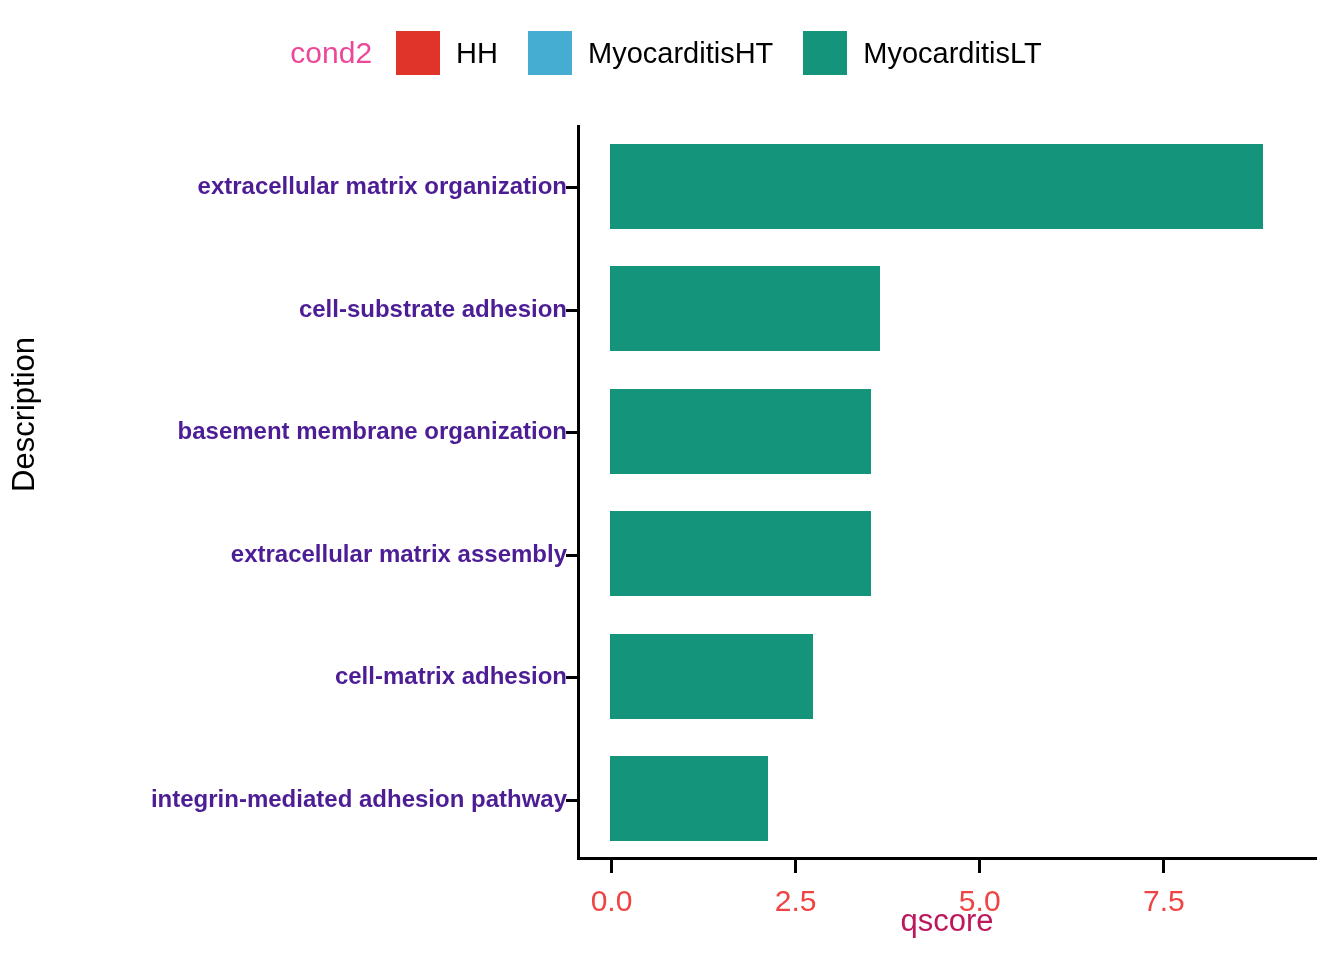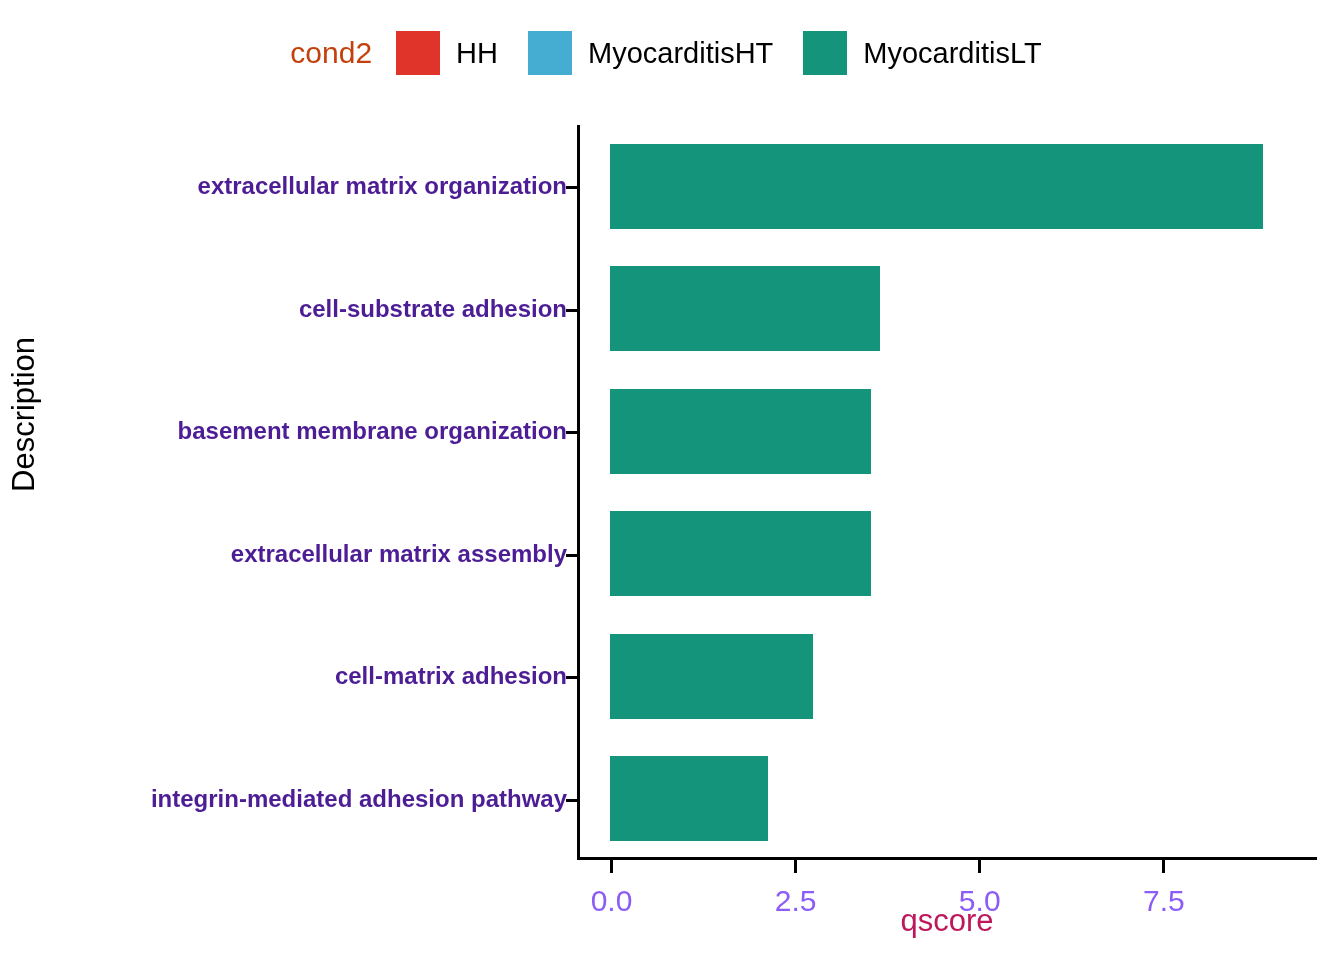--- a/index.html
+++ b/index.html
@@ -25,21 +25,21 @@
     left: 0;
     top: 22px;
     width: 1344px;
     height: 62px;
     display: flex;
     align-items: center;
     justify-content: center;
   }
   .legend-title {
     font-size: 30px;
-    color: #c2410c;
+    color: #ec4899;
     margin-right: 24px;
     white-space: nowrap;
   }
   .legend-item {
     display: flex;
     align-items: center;
     margin-right: 30px;
     white-space: nowrap;
   }
   .legend-item:last-child { margin-right: 12px; }
@@ -95,21 +95,21 @@
     position: absolute;
     bottom: -13px;
     width: 3px;
     height: 13px;
     background: #000000;
   }
   .xtick-label {
     position: absolute;
     bottom: -58px;
     font-size: 30px;
-    color: #8b5cf6;
+    color: #ef4444;
     transform: translateX(-50%);
     white-space: nowrap;
   }
   .ylabel {
     position: absolute;
     right: 750px;
     font-size: 24px;
     color: #4c1d95;
     text-align: right;
     white-space: nowrap;

